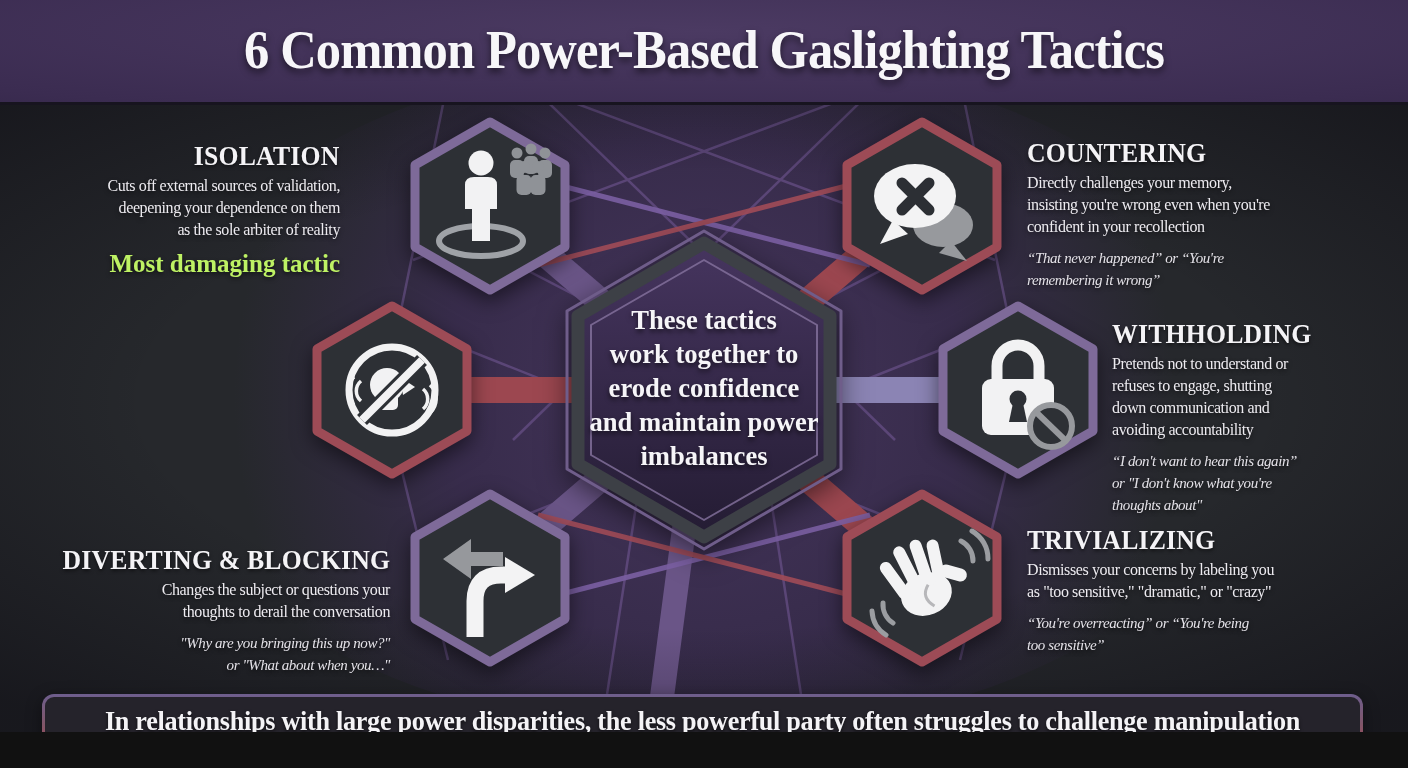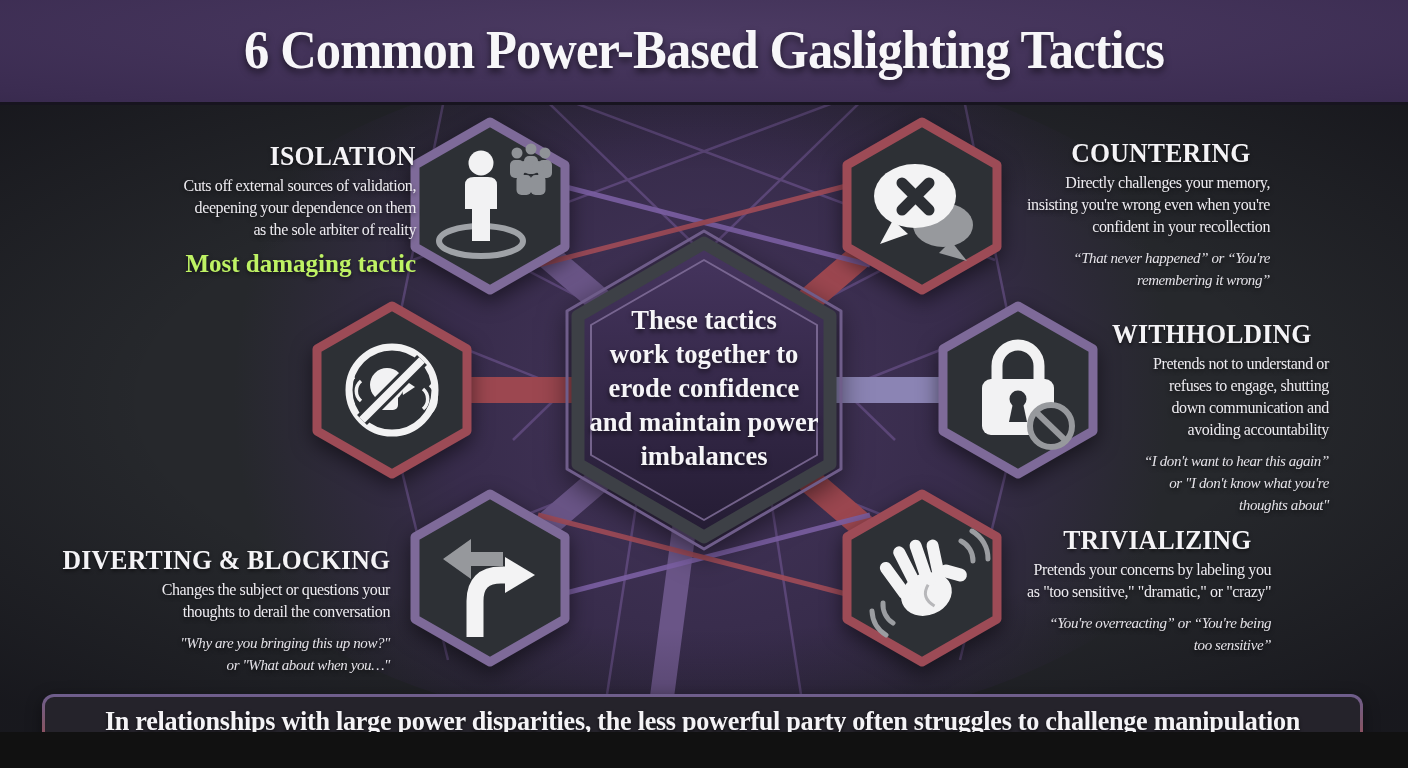--- a/index.html
+++ b/index.html
@@ -24,21 +24,21 @@
   .tile{position:absolute;z-index:3;filter:drop-shadow(0 7px 10px rgba(0,0,0,.5));}
   #center-hex{position:absolute;left:559px;top:225px;z-index:3;filter:drop-shadow(0 8px 14px rgba(0,0,0,.55));}
   #center-text{position:absolute;left:574px;top:303px;width:260px;z-index:4;
     text-align:center;color:#f6f5f8;font-size:28px;font-weight:bold;line-height:34px;
     transform:scaleX(.95);transform-origin:center;
     text-shadow:0 3px 5px rgba(0,0,0,.6);}
 
   
   .tactic{position:absolute;z-index:4;text-shadow:0 2px 4px rgba(0,0,0,.55);}
   .align-r{text-align:right;}
-  .align-l{text-align:right;}
+  .align-l{text-align:left;}
   .pre{white-space:pre;}
   .t-name{font-size:28px;font-weight:bold;color:#f4f3f6;line-height:32px;margin-bottom:3px;
           letter-spacing:.2px;transform:scaleX(.92);}
   .align-r .t-name{transform-origin:right center;}
   .align-l .t-name{transform-origin:left center;}
   .t-desc{font-size:16px;color:#edebf0;line-height:22px;letter-spacing:-.4px;}
   .t-quote{font-size:15px;font-style:italic;color:#e4e2e8;line-height:22px;margin-top:9px;letter-spacing:-.4px;}
   .t-note{font-size:25px;font-weight:bold;color:#bef264;margin-top:9px;}
 
   
@@ -216,21 +216,21 @@
       </g>
       <g stroke="#9b9da1" stroke-width="5" stroke-linecap="round" fill="none">
         <path d="M124 58 a22 22 0 0 1 12 20"></path>
         <path d="M135 48 a32 32 0 0 1 16 28"></path>
         <path d="M46 120 a22 22 0 0 0 10 20"></path>
         <path d="M35 128 a30 30 0 0 0 14 24"></path>
       </g>
     </g>
   </svg>
 
-  <div class="tactic align-r" style="right:992px;top:140px">
+  <div class="tactic align-r" style="right:1068px;top:140px">
     <div class="t-name">ISOLATION</div>
     <div class="t-desc pre">Cuts off external sources of validation,
 deepening your dependence on them
 as the sole arbiter of reality</div>
     <div class="t-note">Most damaging tactic</div>
   </div>
 
   <div class="tactic align-l" style="left:1027px;top:137px">
     <div class="t-name">COUNTERING</div>
     <div class="t-desc pre">Directly challenges your memory,
@@ -255,21 +255,21 @@
   <div class="tactic align-r" style="right:1018px;top:544px">
     <div class="t-name">DIVERTING &amp; BLOCKING</div>
     <div class="t-desc pre">Changes the subject or questions your
 thoughts to derail the conversation</div>
     <div class="t-quote pre">"Why are you bringing this up now?"
 or "What about when you…"</div>
   </div>
 
   <div class="tactic align-l" style="left:1027px;top:524px">
     <div class="t-name">TRIVIALIZING</div>
-    <div class="t-desc pre">Pretends your concerns by labeling you
+    <div class="t-desc pre">Dismisses your concerns by labeling you
 as "too sensitive," "dramatic," or "crazy"</div>
     <div class="t-quote pre">“You're overreacting” or “You're being
 too sensitive”</div>
   </div>
 
   <div id="banner">
     <div id="banner-inner">
       <span id="banner-text">In relationships with large power disparities, the less powerful party often struggles to challenge manipulation directly</span>
     </div>
   </div>

